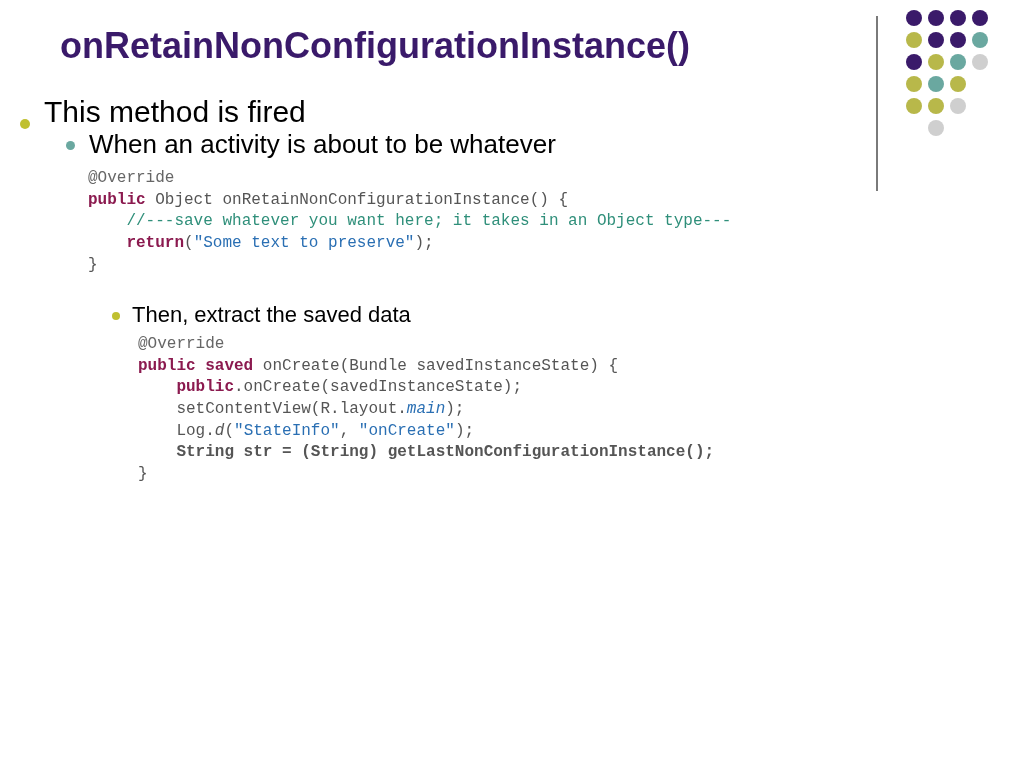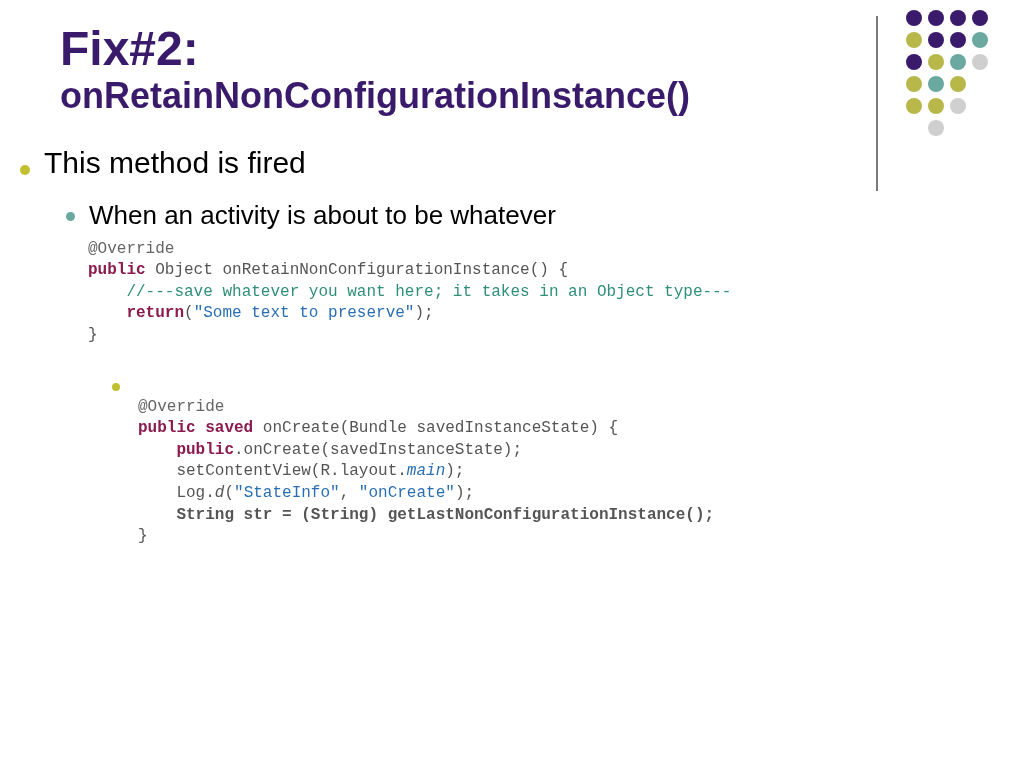--- a/index.html
+++ b/index.html
@@ -28,22 +28,22 @@
     font-size: 36px;
     font-weight: bold;
     color: #3a1a6a;
     line-height: 1.2;
   }
   .body {
     margin-left: -40px;
   }
   .b1 {
     display: flex;
-    align-items: center;
-    margin-bottom: 20px;
+    align-items: flex-end;
+    margin-bottom: 0;
   }
   .b1 .dot {
     width: 10px; height: 10px; border-radius: 50%;
     background: #c0c030;
     margin-top: 14px;
     margin-right: 14px;
     flex: 0 0 auto;
   }
   .b1 .txt {
     font-size: 30px;
@@ -158,21 +158,20 @@
       <span class="c-none"></span>
       <span class="c-lgrey"></span>
       <span class="c-none"></span>
       <span class="c-none"></span>
     </div>
 </div>
 
 <div class="slide">
 
   <div class="title-block">
-    <div class="title-line1">Fix#2:</div>
     <div class="title-line2">onRetainNonConfigurationInstance()</div>
   </div>
 
   <div class="body">
 
     <div class="b1">
       <span class="dot"></span>
       <span class="txt">This method is fired</span>
     </div>
 
@@ -183,20 +182,21 @@
 
 
     <div class="code"><span class="grey">@Override</span>
 <span class="maroon kw-bold">public</span><span> Object onRetainNonConfigurationInstance() {</span>
 <span class="green">    //---save whatever you want here; it takes in an Object type---</span>
 <span class="maroon kw-bold">    return</span><span>(</span><span class="blue">"Some text to preserve"</span><span>);</span>
 <span>}</span></div>
 
     <div class="b3">
       <span class="dot"></span>
+      <span class="txt">Then, extract the saved data</span>
     </div>
 
     <div class="code" style="margin-left:118px"><span class="grey">@Override</span>
 <span class="maroon kw-bold">public</span><span class="maroon kw-bold"> saved</span><span> onCreate(Bundle savedInstanceState) {</span>
 <span class="maroon kw-bold">    public</span><span>.onCreate(savedInstanceState);</span>
 <span>    setContentView(R.layout.</span><span class="blue italic">main</span><span>);</span>
 <span>    Log.</span><span class="italic">d</span><span>(</span><span class="blue">"StateInfo"</span><span>, </span><span class="blue">"onCreate"</span><span>);</span>
 <span class="kw-bold">    String str = (String) getLastNonConfigurationInstance();</span>
 <span>}</span></div>
 

